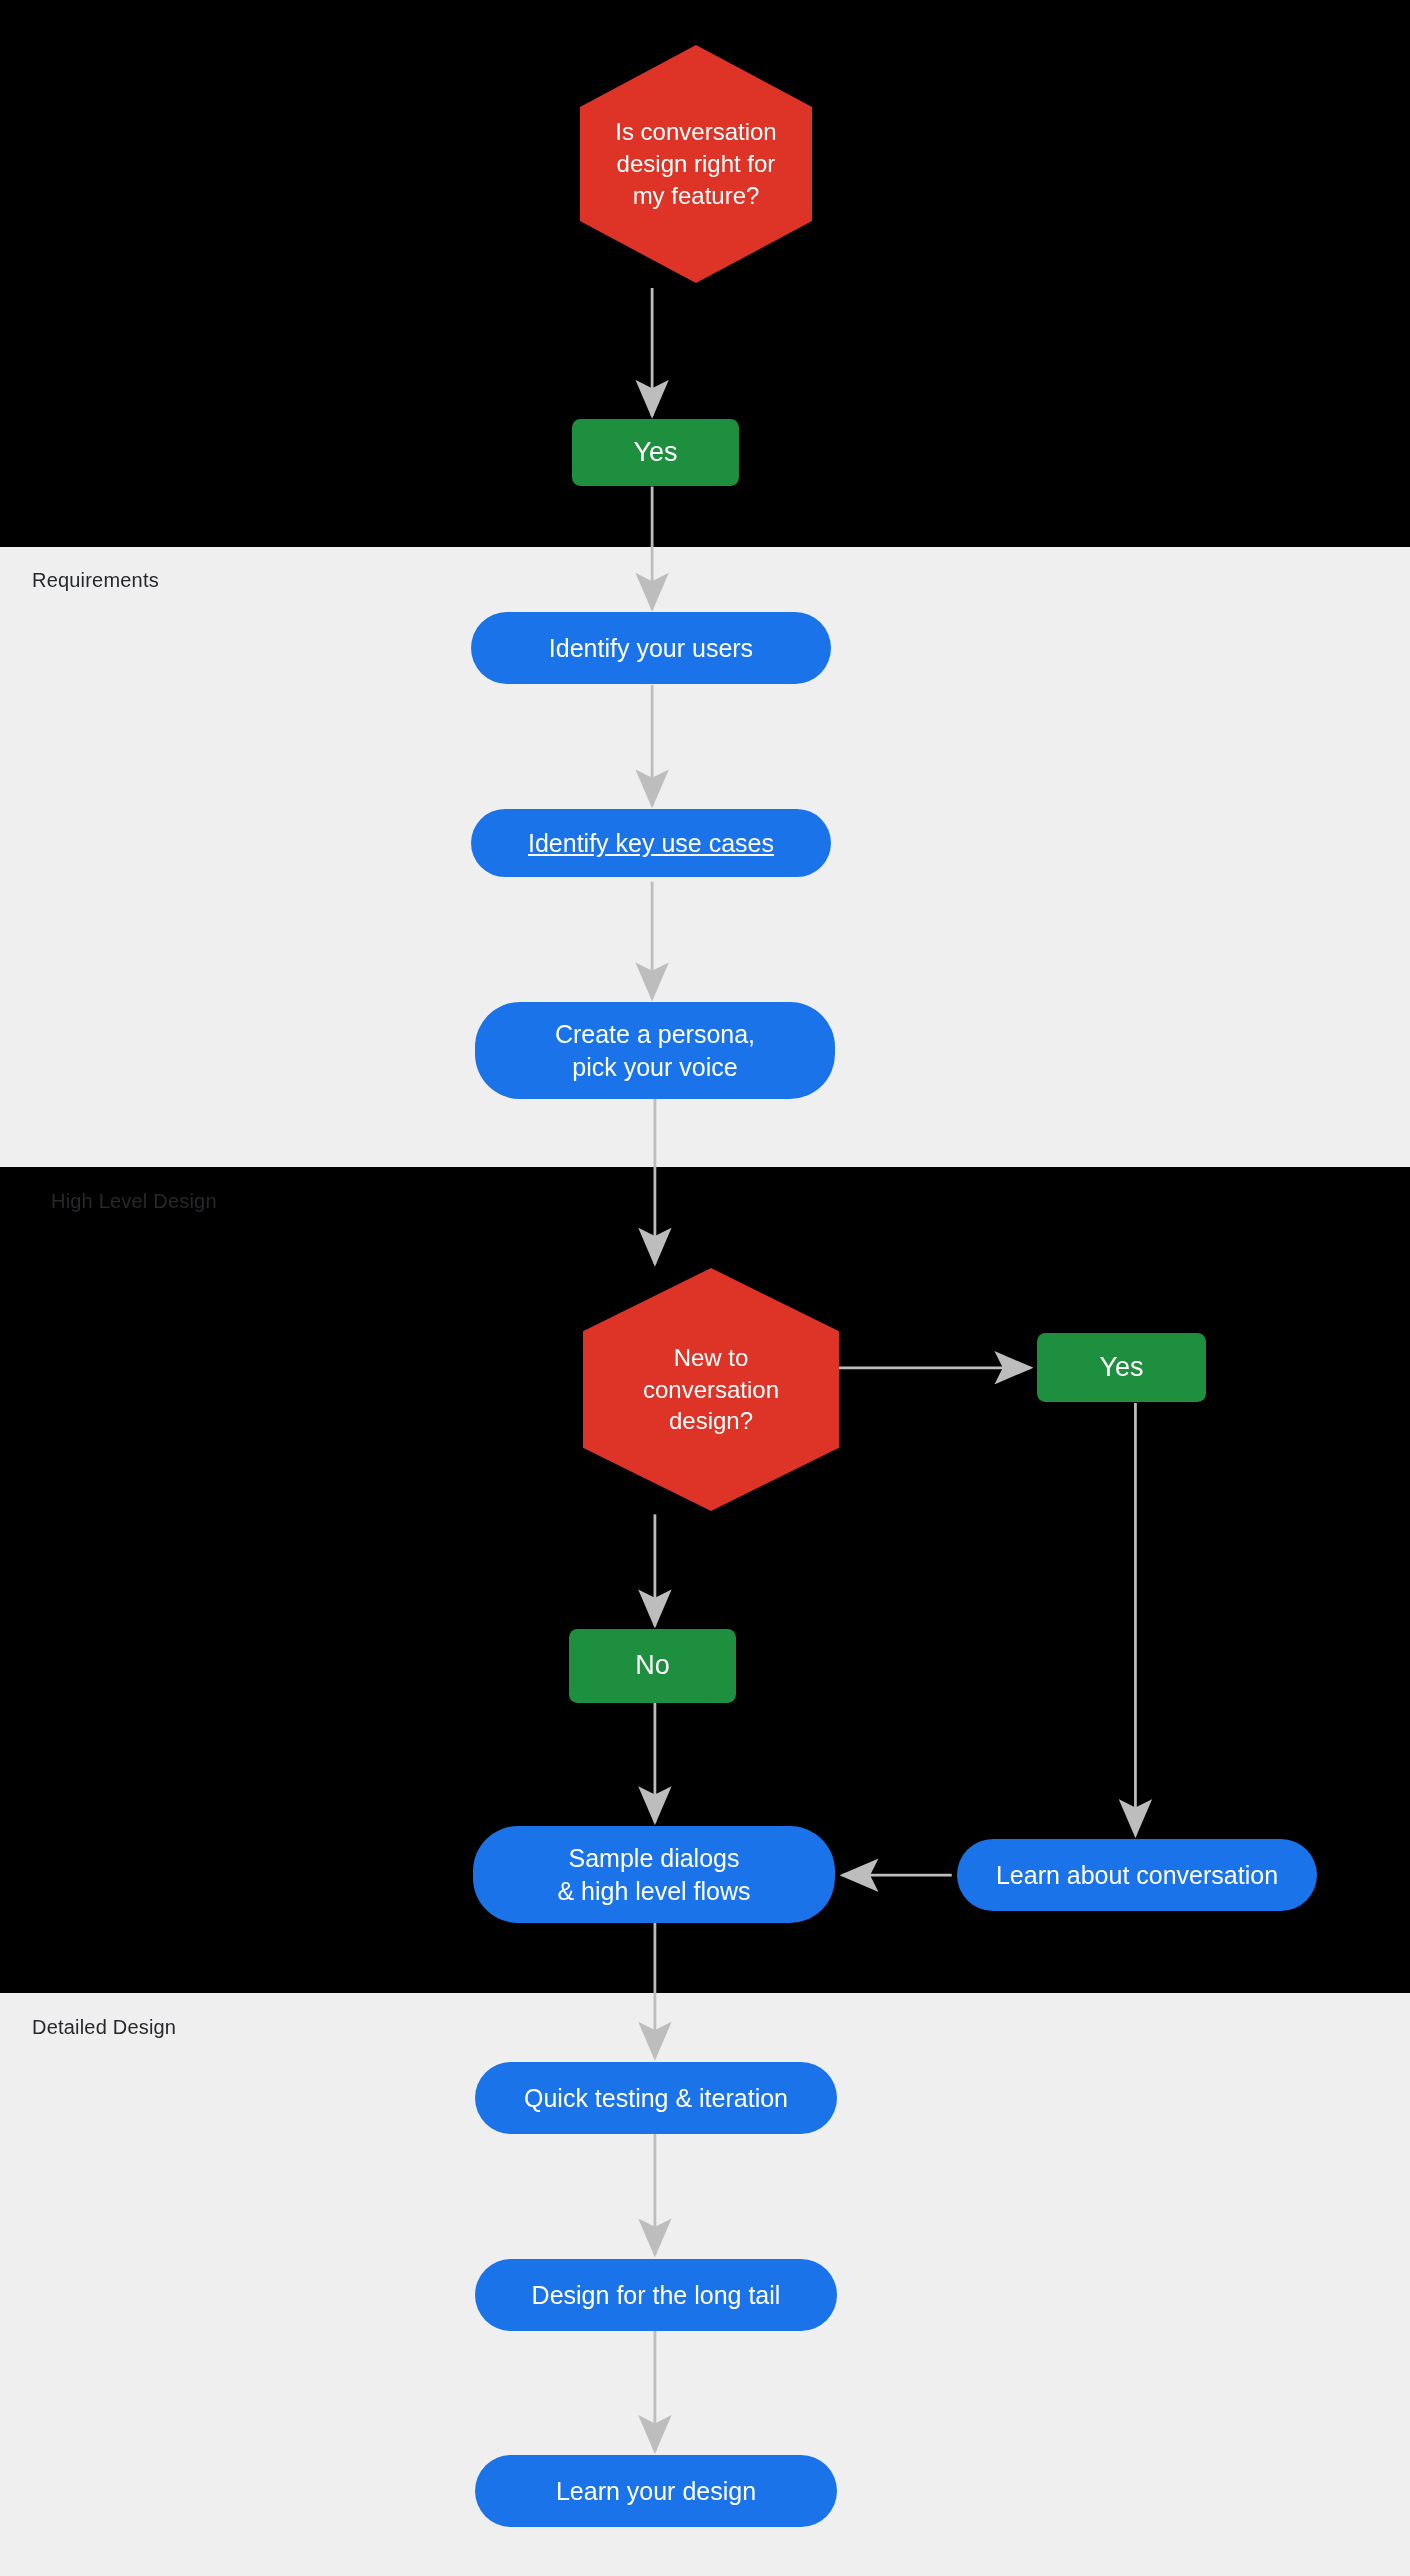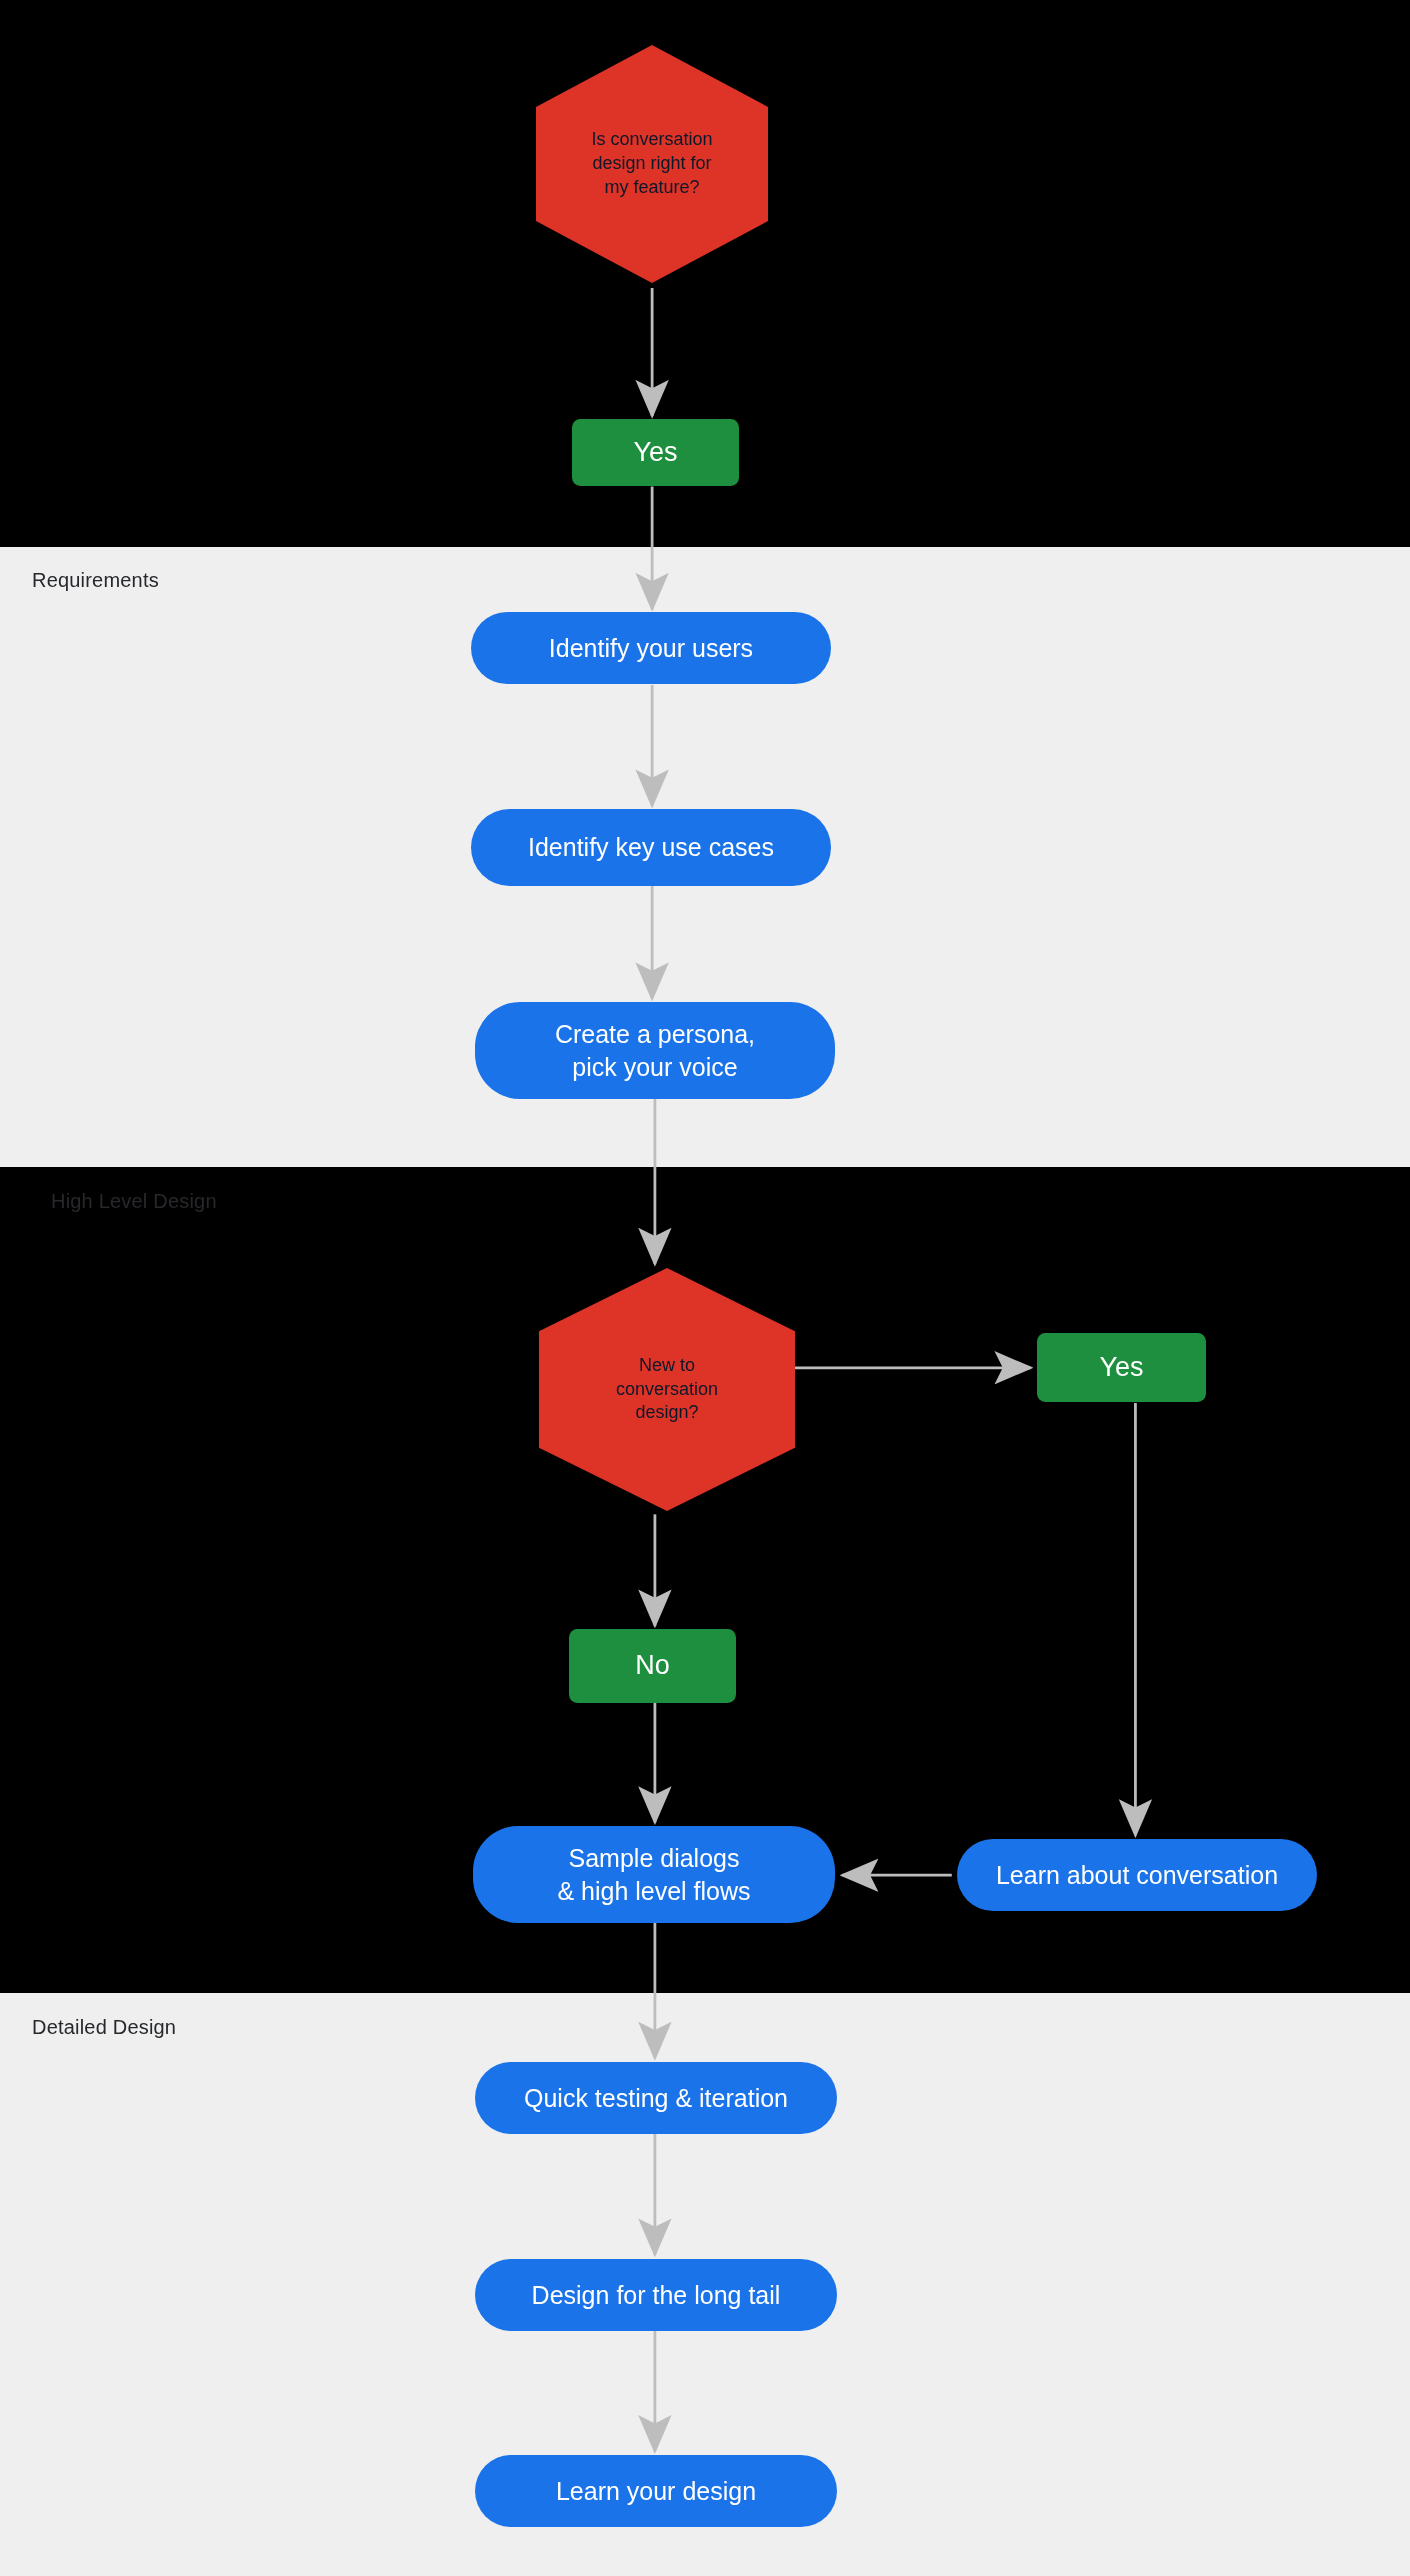--- a/index.html
+++ b/index.html
@@ -54,25 +54,26 @@
     align-items: center;
     justify-content: center;
     text-align: center;
     color: #ffffff;
     box-sizing: border-box;
     line-height: 1.32;
     white-space: pre-line;
   }
 
   .hex {
-    color: #0f172a;
-    font-size: 18px;
+    color: #ffffff;
+    font-size: 24px;
     background: #dd3427;
     clip-path: polygon(50% 0%, 100% 26%, 100% 74%, 50% 100%, 0% 74%, 0% 26%);
     padding: 0 16.7px;
+    margin-left: 44px;
   }
 
   .green {
     background: #1e8f3e;
     font-size: 27px;
     border-radius: 8.4px;
   }
 
   .pill {
     background: #1a73e8;
@@ -124,21 +125,21 @@
         <path d="M 706 2512 L 706 2642" stroke="#bdbdbd" stroke-width="3" fill="none" marker-end="url(#arrow-head)"></path>
       </g>
   </svg>
 
   <div id="nodes">
       <div class="node hex" style="left: 536px; top: 45px; width: 232px; height: 238px;"><span>Is conversation
 design right for
 my feature?</span></div>
       <div class="node green" style="left: 572px; top: 419px; width: 167px; height: 67px;"><span>Yes</span></div>
       <div class="node pill" style="left: 471px; top: 612px; width: 360px; height: 72px;"><span>Identify your users</span></div>
-      <div class="node pill" style="left: 471px; top: 809px; width: 360px; height: 77px;"><span>Identify key use cases</span></div>
+      <div class="node pill" style="left: 471px; top: 809px; width: 360px; height: 68px; text-decoration: underline;"><span>Identify key use cases</span></div>
       <div class="node pill" style="left: 475px; top: 1002px; width: 360px; height: 97px;"><span>Create a persona,
 pick your voice</span></div>
       <div class="node hex" style="left: 539px; top: 1268px; width: 256px; height: 243px;"><span>New to
 conversation
 design?</span></div>
       <div class="node green" style="left: 1037px; top: 1333px; width: 169px; height: 69px;"><span>Yes</span></div>
       <div class="node green" style="left: 569px; top: 1629px; width: 167px; height: 74px;"><span>No</span></div>
       <div class="node pill" style="left: 473px; top: 1826px; width: 362px; height: 97px;"><span>Sample dialogs
 &amp; high level flows</span></div>
       <div class="node pill" style="left: 957px; top: 1839px; width: 360px; height: 72px; text-align: center;"><span>Learn about conversation</span></div>

